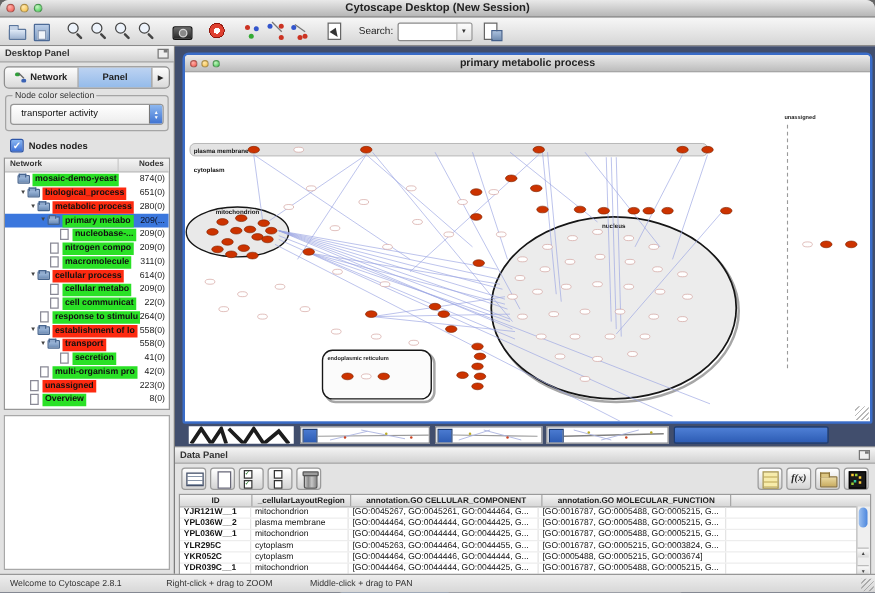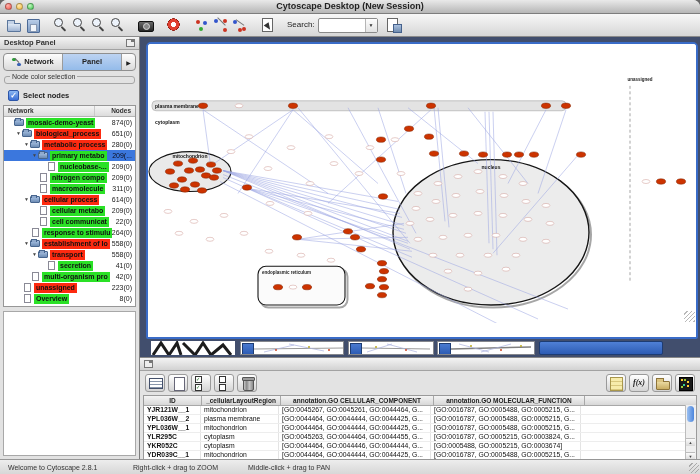--- a/index.html
+++ b/index.html
@@ -247,25 +247,32 @@
           <span>Network</span>
         </span>
         <span class="cp-tab sel">
           <span>Panel</span>
         </span>
         <span class="cp-tab-more">▶</span>
       </div>
 
       <div class="groupbox">
         <span class="groupbox-title">Node color selection</span>
+        <div class="combo">
+          <span class="combo-val">transporter activity</span>
+          <span class="combo-step">
+              <span>▲</span>
+              <span>▼</span>
+            </span>
+        </div>
       </div>
 
       <div class="cbx-row">
         <span class="cbx">✓</span>
-        <span class="cbx-label">Select nodes</span>
+        <span class="cbx-label">Nodes nodes</span>
       </div>
 
       <div class="tree">
         <div class="tree-head">
           <span class="th-network">Network</span>
           <span class="th-nodes">Nodes</span>
         </div>
         <div id="tree-rows">
             <div class="tree-row" style="padding-left: 3px;">
               <span class="t-arrow"></span>
@@ -372,20 +379,28 @@
           </div>
       </div>
 
       <div class="birdseye"></div>
     </div>
 
     <div class="ws">
 
       <div class="mdi">
         <div class="net-win">
+          <div class="net-title">
+            <div class="lights">
+              <span class="light l-red"></span>
+              <span class="light l-yel"></span>
+              <span class="light l-grn"></span>
+            </div>
+            <span class="net-title-text">primary metabolic process</span>
+          </div>
           <div class="net-canvas">
             <svg id="graph-svg" viewBox="0 0 548 280" preserveAspectRatio="none">
 
               <rect x="4" y="57" width="414" height="10" rx="4" fill="#e3e3e3" stroke="#a5a5a5" stroke-width="0.6"></rect>
               <text x="7" y="64.5" class="rlabel">plasma membrane</text>
               <text x="7" y="80" class="rlabel">cytoplasm</text>
 
               <ellipse cx="345" cy="191.5" rx="98" ry="73" fill="none" stroke="#000000" stroke-opacity="0.35" stroke-width="2"></ellipse>
               <ellipse cx="343" cy="189" rx="98" ry="73" fill="#ececec" stroke="#161616" stroke-width="1.4"></ellipse>
               <text x="343" y="125" text-anchor="middle" class="rlabel">nucleus</text>
@@ -588,20 +603,21 @@
                 <circle cx="50" cy="8" r="1" fill="#cc4422"></circle>
                 <circle cx="70" cy="4" r="1" fill="#bbaa22"></circle>
             </svg>
           </div>
           <div class="sliver bluebar" style="left:394px;width:124px"></div>
         </div>
       </div>
 
       <div class="dp">
         <div class="panel-hdr">
+          <span class="panel-hdr-title">Data Panel</span>
           <span class="float-ic"></span>
         </div>
         <div class="dp-toolbar">
           <span id="dp-left" style="display:flex;gap:3px">
               <button class="dp-btn">
                 <span class="icb dc-select-attributes"></span>
               </button>
               <button class="dp-btn">
                 <span class="icb dc-new-attribute"></span>
               </button>

